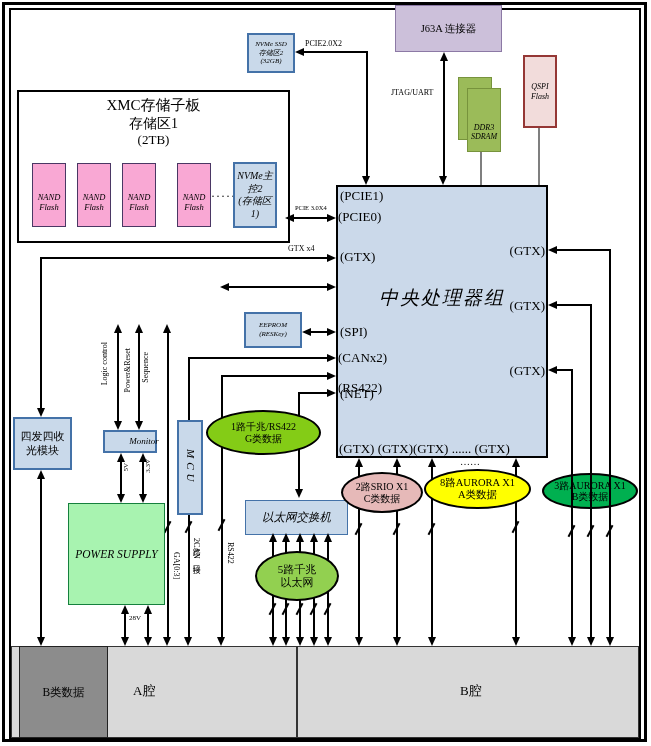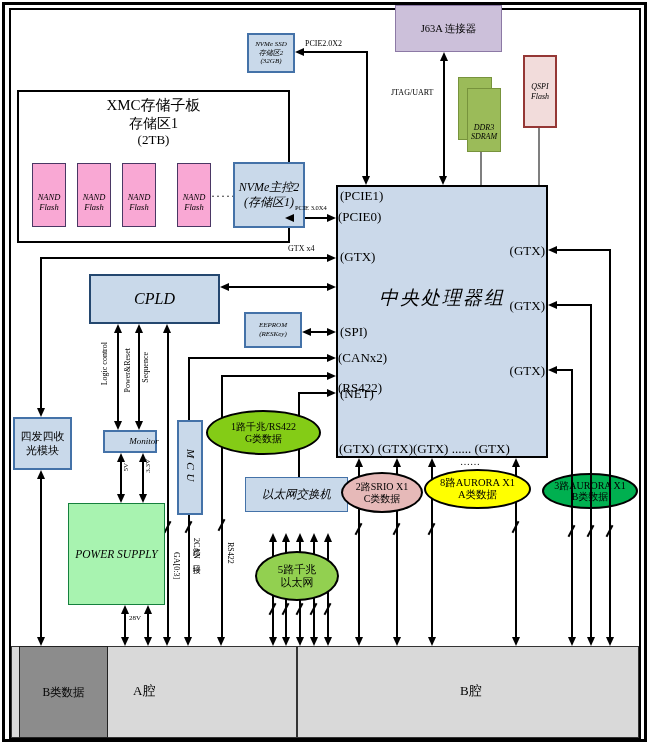--- a/index.html
+++ b/index.html
@@ -70,21 +70,21 @@
     <div class="it b">NAND</div>
     <div class="it b">Flash</div>
   </div>
   <div class="nand" style="left:168px;top:155px;width:34px;height:58px;"></div>
   <div class="nand" style="left:177px;top:163px;width:34px;height:64px;z-index:2;display:flex;flex-direction:column;align-items:center;justify-content:flex-end;padding-bottom:14px;font-size:8.5px;">
     <div class="it b">NAND</div>
     <div class="it b">Flash</div>
   </div>
   <div class="lbl b" style="left:211px;top:190px;font-size:12px;letter-spacing:1px;">·····</div>
 
-  <div class="box it" style="left:233px;top:162px;width:72px;height:66px;font-size:12px;">
+  <div class="box it" style="left:233px;top:162px;width:44px;height:66px;font-size:10px;">
     <div>NVMe主控2</div>
     <div>(存储区1)</div>
   </div>
 
   <div class="ah l" style="left:285px;top:214px;"></div>
   <div class="hl" style="left:294px;top:217px;width:33px;"></div>
   <div class="ah r" style="left:327px;top:214px;"></div>
   <div class="lbl" style="left:295px;top:204px;font-size:6.5px;">PCIE 3.0X4</div>
 
   <div class="box" style="left:395px;top:5px;width:107px;height:47px;background:#CCC0DA;border:1.5px solid #8c79a5;font-size:10.5px;">
@@ -121,23 +121,20 @@
   <div class="port" style="left:505px;top:363px;width:40px;text-align:right;">(GTX)</div>
   <div class="port" style="left:339px;top:441px;">(GTX) (GTX)(GTX) ...... (GTX)</div>
   <div class="lbl it" style="left:356px;top:288px;width:172px;text-align:center;font-size:19px;letter-spacing:2px;">中央处理器组</div>
 
   <div class="hl" style="left:42px;top:257px;width:285px;"></div>
   <div class="ah r" style="left:327px;top:254px;"></div>
   <div class="vl" style="left:40px;top:257px;height:151px;"></div>
   <div class="ah d" style="left:37px;top:408px;"></div>
   <div class="lbl" style="left:288px;top:245px;font-size:8px;">GTX x4</div>
 
-  <div class="box it" style="left:89px;top:274px;width:131px;height:50px;border:2px solid #24476F;font-size:16px;">
-    <div>CPLD</div>
-  </div>
   <div class="ah l" style="left:220px;top:283px;"></div>
   <div class="hl" style="left:229px;top:286px;width:98px;"></div>
   <div class="ah r" style="left:327px;top:283px;"></div>
 
   <div class="box it" style="left:244px;top:312px;width:58px;height:36px;font-size:7px;">
     <div>EEPROM</div>
     <div>(RESKey)</div>
   </div>
   <div class="ah l" style="left:302px;top:328px;"></div>
   <div class="hl" style="left:311px;top:331px;width:16px;"></div>
@@ -207,21 +204,21 @@
     <div>POWER SUPPLY</div>
   </div>
   <div class="ah u" style="left:121px;top:605px;"></div>
   <div class="vl" style="left:124px;top:614px;height:23px;"></div>
   <div class="ah d" style="left:121px;top:637px;"></div>
   <div class="ah u" style="left:144px;top:605px;"></div>
   <div class="vl" style="left:147px;top:614px;height:23px;"></div>
   <div class="ah d" style="left:144px;top:637px;"></div>
   <div class="lbl" style="left:129px;top:615px;font-size:7px;">28V</div>
 
-  <div class="box it" style="left:245px;top:477px;width:103px;height:35px;border:1.5px solid #4472A8;font-size:11.5px;">
+  <div class="box it" style="left:245px;top:500px;width:103px;height:35px;border:1.5px solid #4472A8;font-size:11.5px;">
     <div>以太网交换机</div>
   </div>
 
   <div class="ah u" style="left:269px;top:533px;"></div>
   <div class="vl" style="left:272px;top:542px;height:95px;"></div>
   <div class="ah d" style="left:269px;top:637px;"></div>
   <div class="slash" style="left:266px;top:608px;"></div>
   <div class="ah u" style="left:282px;top:533px;"></div>
   <div class="vl" style="left:285px;top:542px;height:95px;"></div>
   <div class="ah d" style="left:282px;top:637px;"></div>

